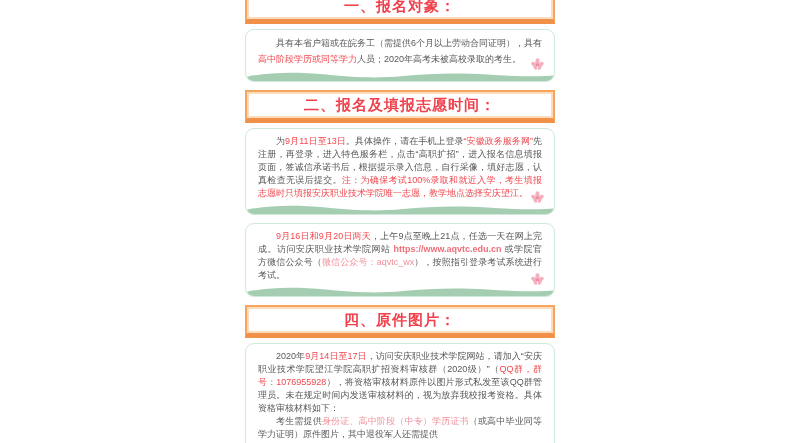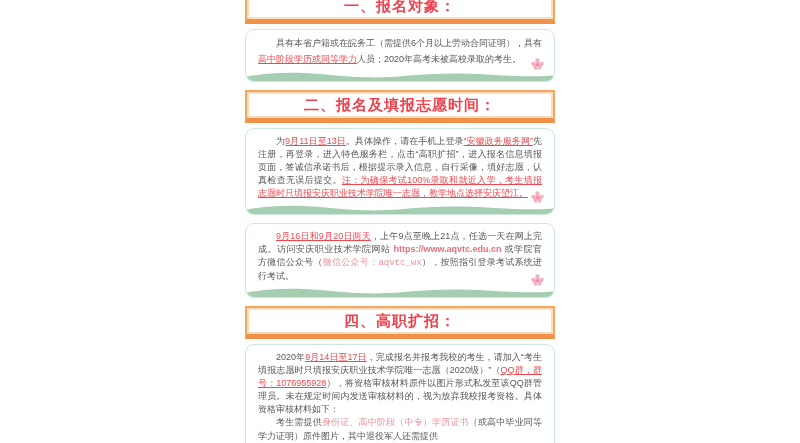--- a/index.html
+++ b/index.html
@@ -31,22 +31,22 @@
     padding: 6px 12px 14px 12px;
     overflow: hidden;
   }
   .content-box p {
     color: #595757; font-size: 9px; line-height: 13px;
     text-align: justify; text-indent: 2em;
   }
   .content-box.loose p { line-height: 15.5px; }
 
   .seg-normal { color: #595757; }
-  .seg-red    { color: #f0484f; text-decoration: underline; }
-  .seg-pink   { color: #f0909a; font-family: Liberation Mono, monospace; }
+  .seg-red    { color: #f0484f; }
+  .seg-pink   { color: #f0909a; }
   .seg-link   { color: #ed6f7a; cursor: pointer; font-weight: bold; }
 
   .wave {
     position: absolute; left: 0; right: 0; bottom: 0; height: 12px;
     pointer-events: none;
   }
   .wave svg { display: block; width: 100%; height: 12px; }
 
   .flower {
     position: absolute; right: 9px; bottom: 9px; width: 15px; height: 15px;
@@ -129,22 +129,22 @@
             <ellipse cx="13" cy="13.5" rx="2.4" ry="3.6" transform="rotate(22 13 13.5)"></ellipse>
           </g>
           <circle cx="10" cy="10.5" r="2.3" fill="#e87d93"></circle>
         </svg>
       </div>
     </div>
   </div>
 
   <div class="section">
     <div class="title-box">
-      <h2>四、高职扩招：</h2>
+      <h2>四、原件图片：</h2>
     </div>
     <div class="content-box">
-      <p><span class="seg-normal">2020年</span><span class="seg-red">9月14日至17日</span><span class="seg-normal">，完成报名并报考我校的考生，请加入“考生填报志愿时只填报安庆职业技术学院唯一志愿（2020级）”（</span><span class="seg-red">QQ群，群号：1076955928</span><span class="seg-normal">），将资格审核材料原件以图片形式私发至该QQ群管理员。未在规定时间内发送审核材料的，视为放弃我校报考资格。具体资格审核材料如下：</span></p>
+      <p><span class="seg-normal">2020年</span><span class="seg-red">9月14日至17日</span><span class="seg-normal">，访问安庆职业技术学院网站，请加入“安庆职业技术学院望江学院高职扩招资料审核群（2020级）”（</span><span class="seg-red">QQ群，群号：1076955928</span><span class="seg-normal">），将资格审核材料原件以图片形式私发至该QQ群管理员。未在规定时间内发送审核材料的，视为放弃我校报考资格。具体资格审核材料如下：</span></p>
       <p><span class="seg-normal">考生需提供</span><span class="seg-pink">身份证、高中阶段（中专）学历证书</span><span class="seg-normal">（或高中毕业同等学力证明）原件图片，其中退役军人还需提供</span></p>
 
     </div>
   </div>
 
 </div>
 
 </body></html>

